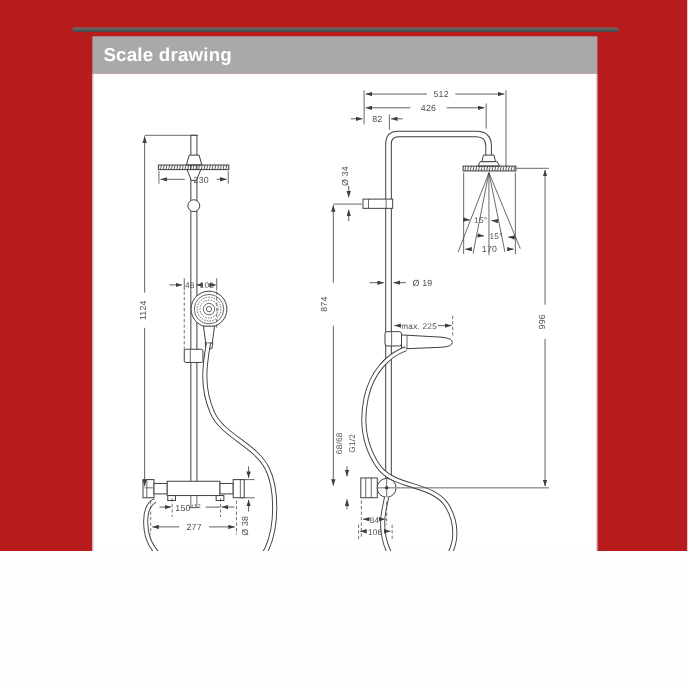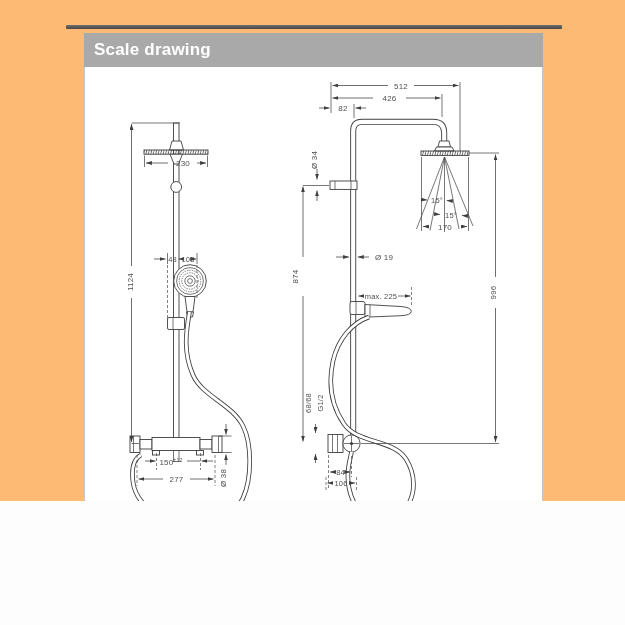--- a/index.html
+++ b/index.html
@@ -1,16 +1,16 @@
 <!DOCTYPE html>
 <html><head>
 <meta charset="utf-8">
 <style>
   html,body{margin:0;padding:0;background:#fdfdfd;}
-  #page{position:relative;width:625px;height:501px;background:#fdba74;overflow:hidden;
+  #page{position:relative;width:625px;height:501px;background:#b91c1c;overflow:hidden;
         font-family:"Liberation Sans",sans-serif;}
   #top-rule{position:absolute;left:66px;top:25px;width:496px;height:4px;
             background:linear-gradient(#6e6e6e,#474747);border-radius:1px;}
   #header-bar{position:absolute;left:84px;top:33px;width:459px;height:34px;background:#a9a9a9;}
   #header-bar .title{color:#ffffff;font-weight:bold;font-size:17px;line-height:34px;
             padding-left:10px;letter-spacing:0.2px;}
   #panel{position:absolute;left:84px;top:67px;width:457px;height:474px;background:#ffffff;
          border:1px solid #c6c6c6;border-top:none;}
   svg{position:absolute;left:0;top:0;}
   text{fill:#4f4f4f;font-family:"Liberation Sans",sans-serif;font-size:8px;letter-spacing:0.2px;}

